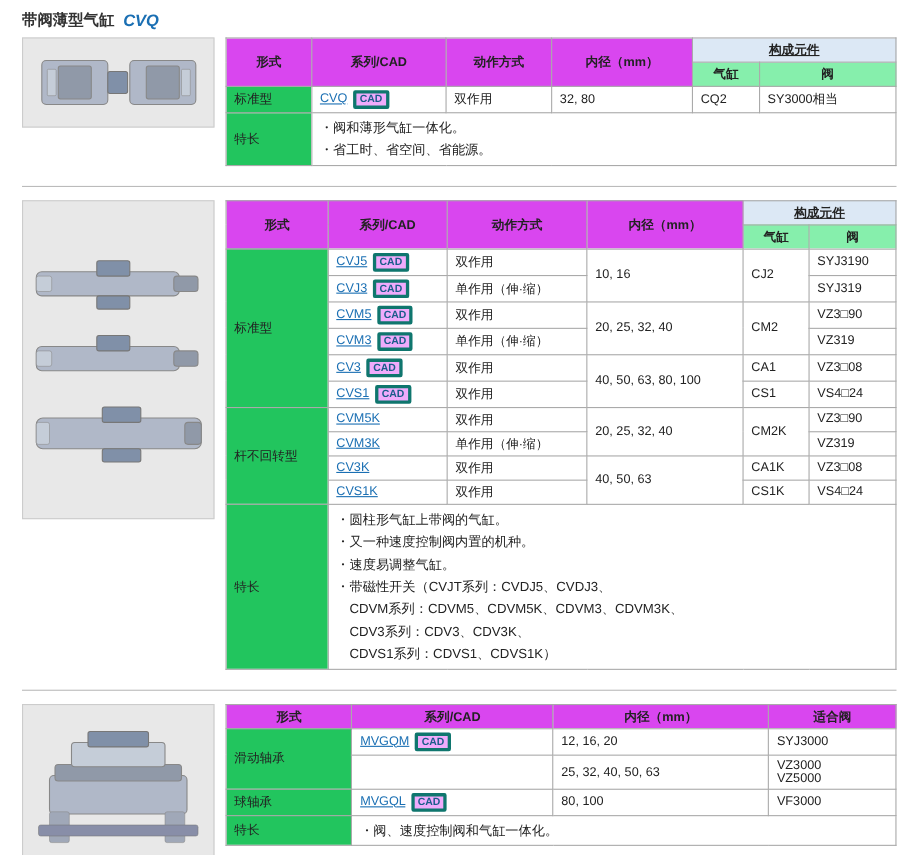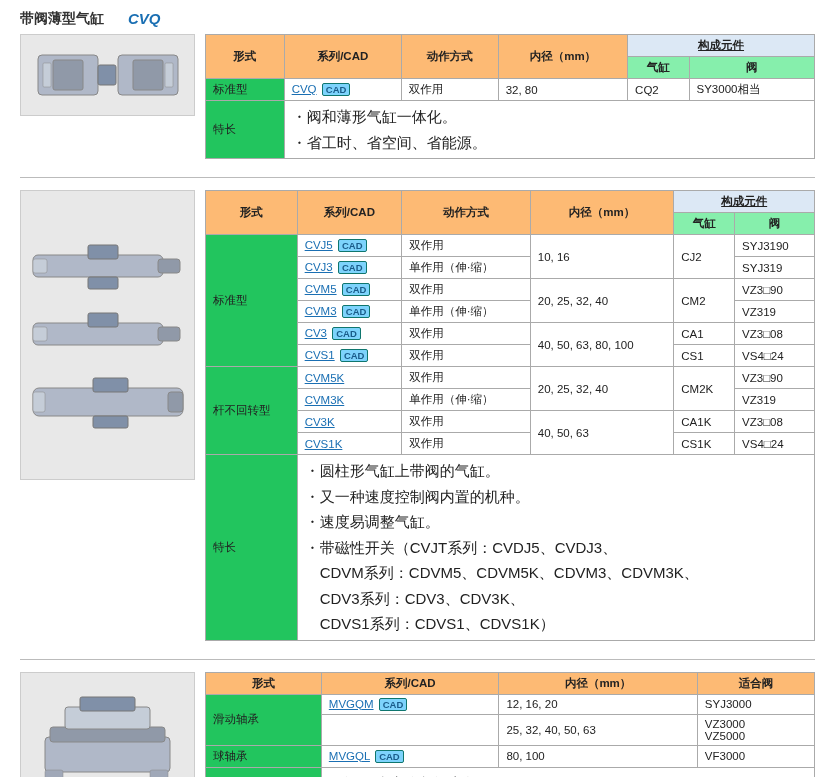--- a/index.html
+++ b/index.html
@@ -12,22 +12,22 @@
       min-height: 777px;
       padding: 10px 20px;
     }
     .section { margin-bottom: 18px; }
     .section-title {
       font-size: 14px;
       font-weight: bold;
       color: #333;
       margin-bottom: 6px;
       display: flex;
-      align-items: flex-start;
-      gap: 24px;
+      align-items: flex-end;
+      gap: 8px;
     }
     .section-title .model-name {
       font-style: italic;
       color: #1a6fb3;
       font-size: 15px;
       font-weight: bold;
     }
     .section-content {
       display: flex;
       gap: 10px;
@@ -52,21 +52,21 @@
       font-size: 11.5px;
     }
     th, td {
       border: 1px solid #aaa;
       padding: 3px 7px;
       text-align: left;
       vertical-align: middle;
       white-space: nowrap;
     }
     th {
-      background: #fdba74;
+      background: #d946ef;
       font-weight: bold;
       text-align: center;
     }
     td {
       background: #fff;
     }
     .th-sub {
       background: #86efac;
       font-weight: bold;
     }
@@ -74,43 +74,43 @@
       background: #22c55e;
       font-weight: normal;
     }
     .series-link {
       color: #1a6fb3;
       text-decoration: underline;
       cursor: pointer;
     }
     .cad-badge {
       display: inline-block;
-      background: #7dd3fc;
-      border: 1px solid #0f766e;
+      background: #f0abfc;
+      border: 3px solid #0f766e;
       color: #1a5c8a;
       font-size: 9.5px;
       padding: 0px 3px;
       border-radius: 2px;
       margin-left: 2px;
       font-weight: bold;
     }
     .divider {
       border: none;
       border-top: 1px solid #bbb;
       margin: 12px 0;
     }
     .col-span-header {
       text-align: center;
       background: #dce8f5;
       text-decoration: underline;
     }
     .td-notes {
       white-space: normal;
       line-height: 1.7;
-      font-size: 15px;
+      font-size: 12px;
     }
   </style>
 </head>
 <body>
 
 <div class="section">
   <div class="section-title">
     <span>带阀薄型气缸</span>
     <span class="model-name">CVQ</span>
   </div>

